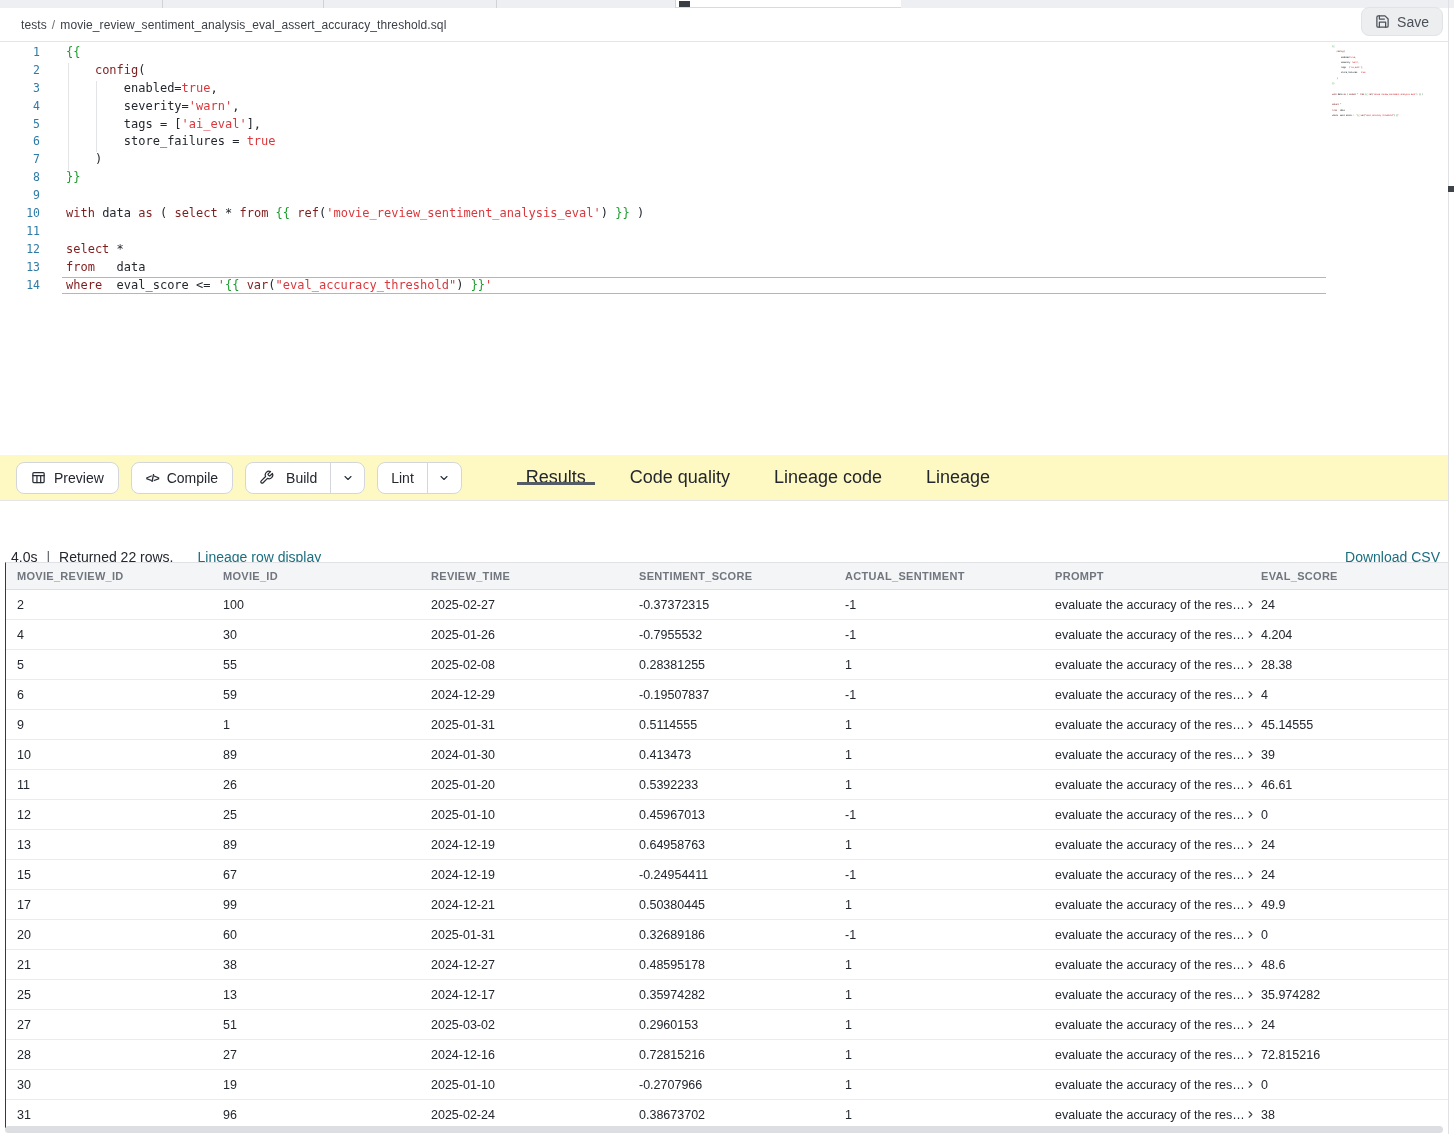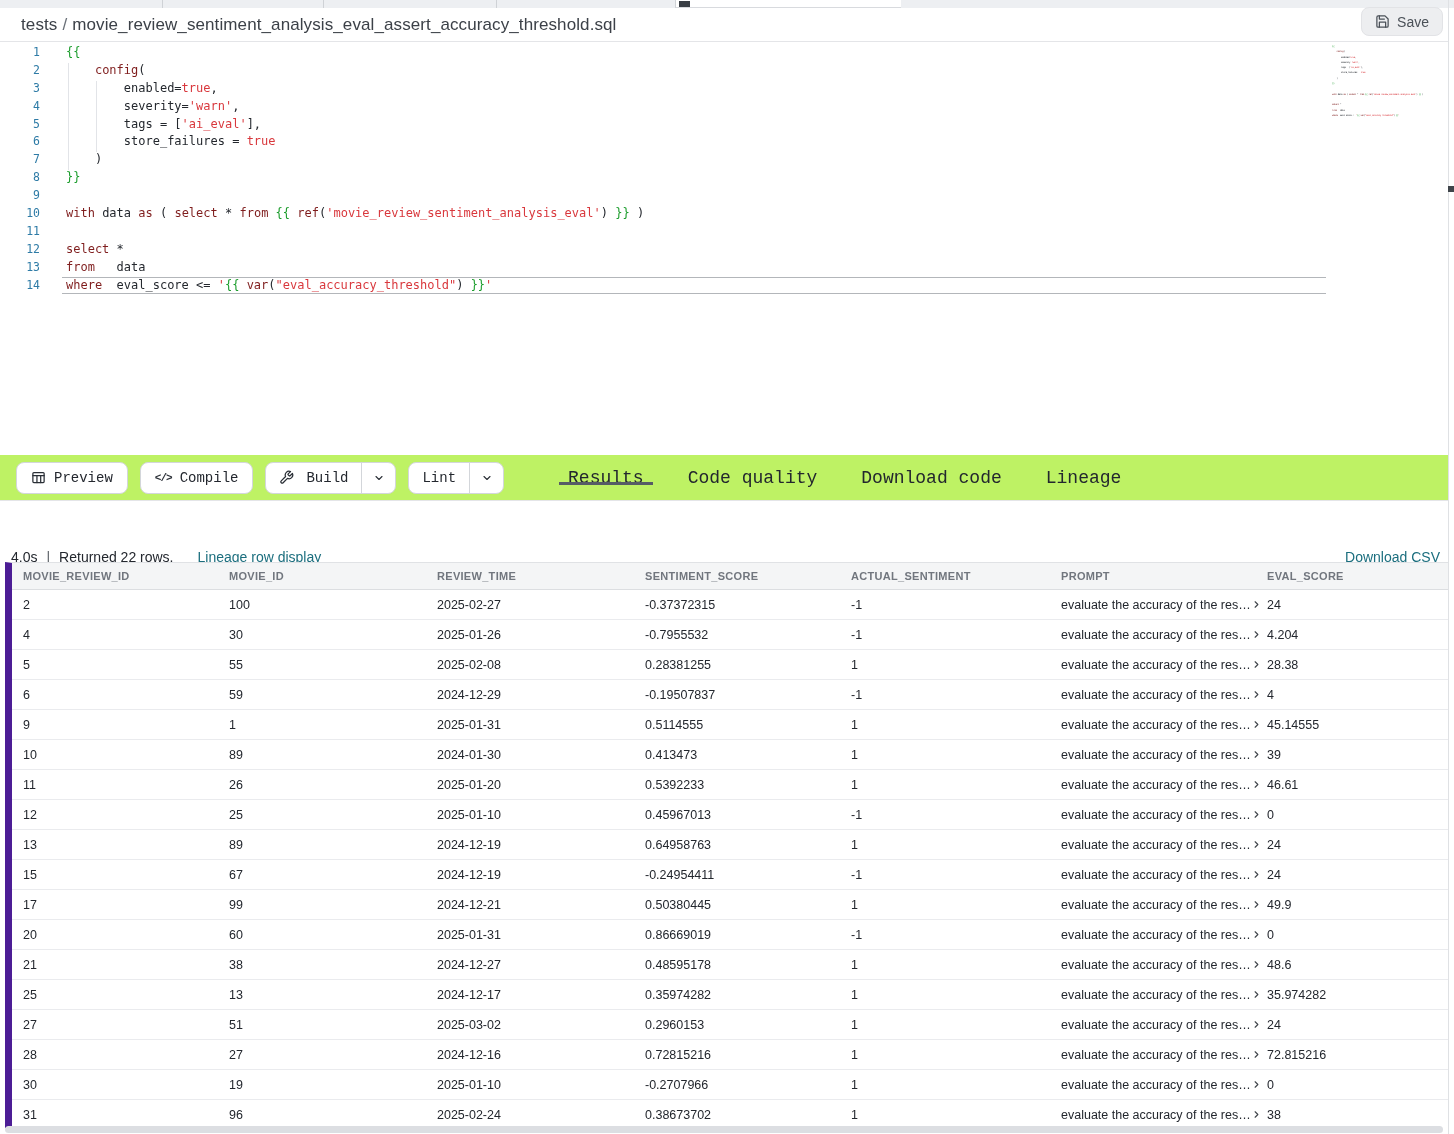--- a/index.html
+++ b/index.html
@@ -7,21 +7,21 @@
   body { font-family:"Liberation Sans", sans-serif; }
   .app { position:relative; width:1454px; height:1134px; background:#fff; overflow:hidden; }
 
   
   .top-strip { position:absolute; top:0; left:0; width:1454px; height:8px; border-bottom:1px solid #d8dade; background:#fff; }
   .top-seg { position:absolute; top:0; height:8px; background:#edeff2; border-right:1px solid #cfd2d6; }
   .top-dot { position:absolute; top:1px; left:679px; width:11px; height:6px; background:#3a3f45; }
 
   
   .file-header { position:absolute; top:9px; left:0; width:1448px; height:33px; border-bottom:1px solid #e4e5e8; display:flex; align-items:center; background:#fff; }
-  .breadcrumb { margin-left:21px; font-size:17px; color:#3c4148; letter-spacing:0.1px; }
+  .breadcrumb { margin-left:21px; font-size:12px; color:#3c4148; letter-spacing:0.1px; }
   .breadcrumb .sep { margin:0 5px; color:#6a7078; }
   .save-btn { position:absolute; top:7px; right:11px; height:29px; padding:0 13px; display:flex; align-items:center; gap:7px;
               background:#edeef0; border:1px solid #e2e3e6; border-radius:8px; font-size:14px; color:#4b5158; cursor:pointer; font-family:inherit; }
 
   
   .editor { position:absolute; top:44px; left:0; width:1448px; height:411px; font-family:"DejaVu Sans Mono", monospace; font-size:12px; background:#fff; }
   .code-line { display:flex; height:17.9px; line-height:17.9px; white-space:pre; position:relative; }
   .ln { width:40px; flex:none; text-align:right; color:#2e7ba6; font-size:11.5px; }
   .lc { margin-left:26px; }
   .tk { color:#7f1d1d; } 
@@ -35,39 +35,39 @@
   .guide-2 { left:96px; top:37px; height:71px; }
 
   
   .minimap { position:absolute; left:1332px; top:0px; width:112px; font-size:2.4px; line-height:5.3px; white-space:pre; letter-spacing:-0.3px; overflow:hidden; }
   .mm-line { height:5.3px; }
 
   .right-edge { position:absolute; left:1448px; top:0; width:1px; height:1134px; background:#dfe1e4; }
   .scroll-mark { position:absolute; left:1448px; top:186px; width:6px; height:6px; background:#3f444a; }
 
   
-  .toolbar { position:absolute; top:455px; left:0; width:1448px; height:46px; border-bottom:1px solid #e4e5e8; display:flex; align-items:center; padding-left:16px; background:#bef264;font-family:Liberation Mono, monospace; }
+  .toolbar { position:absolute; top:455px; left:0; width:1448px; height:46px; border-bottom:1px solid #e4e5e8; display:flex; align-items:center; padding-left:16px; background:#fef9c3; }
   .btn, .split { height:32px; border:1px solid #d3d6da; border-radius:8px; background:#fff; display:flex; align-items:center; font-size:14px; color:#23272e; margin-right:12px; font-family:inherit; }
   .btn { padding:0 14px; gap:8px; cursor:pointer; }
   .split .main { display:flex; align-items:center; gap:12px; padding:0 13px; height:100%; cursor:pointer; }
   .split .drop { display:flex; align-items:center; justify-content:center; width:34px; height:100%; border-left:1px solid #d3d6da; cursor:pointer; }
   .code-glyph { font-size:11px; letter-spacing:-1px; color:#2a2f36; font-weight:bold; }
 
   .rtabs { display:flex; margin-left:30px; height:46px; }
   .rtab { display:flex; align-items:center; margin:16px 19px; padding:0 3px; font-size:18px; color:#23272e; position:relative; cursor:pointer; }
   .rtab.active::after { content:""; position:absolute; left:-6px; right:-6px; bottom:0; height:3px; background:#565c66; }
 
   
   .meta { position:absolute; top:526px; left:0; width:1448px; height:61px; display:flex; align-items:center; padding-left:11px; font-size:14px; color:#23272e; background:#fff; }
   .meta .pipe { margin:0 9px; color:#5b6066; }
   .meta .link { color:#1b6e7e; margin-left:24px; cursor:pointer; }
   .meta .dl { position:absolute; right:8px; color:#1b6e7e; cursor:pointer; }
 
   
-  .rtable { position:absolute; top:562px; left:5px; width:1443px; border-left:7px solid #4c1d95; border-top:1px solid #e0e2e5; background:#fff; }
+  .rtable { position:absolute; top:562px; left:5px; width:1443px; border-left:1px solid #4c1d95; border-top:1px solid #e0e2e5; background:#fff; }
   .thead { height:27px; background:#f4f5f6; border-bottom:1px solid #dcdee1; display:grid;
            grid-template-columns:206px 208px 208px 206px 210px 206px 1fr; align-items:center; padding-left:11px; }
   .th { font-size:11px; font-weight:bold; color:#71767e; letter-spacing:0.3px; }
   .tbody { height:538px; overflow:hidden; }
   .tr { height:30px; display:grid; grid-template-columns:206px 208px 208px 206px 210px 206px 1fr; align-items:center;
         padding-left:11px; border-bottom:1px solid #eaebee; font-size:12.5px; color:#23272e; }
   .prompt-cell { display:flex; align-items:center; gap:0; }
   .prompt-cell .pchev { display:flex; align-items:center; cursor:pointer; }
 
   .hscroll { position:absolute; left:5px; top:1126px; width:1438px; height:7px; }
@@ -168,21 +168,21 @@
         <span style="display:flex;">
           <svg width="12" height="12" viewBox="0 0 24 24" fill="none" stroke="#2a2f36" stroke-width="2.2" stroke-linecap="round" stroke-linejoin="round">
               <polyline points="6 9 12 15 18 9"></polyline>
             </svg>
         </span>
       </div>
     </div>
     <div class="rtabs" id="rtabs">
         <div class="rtab active">Results</div>
         <div class="rtab">Code quality</div>
-        <div class="rtab">Download code</div>
+        <div class="rtab">Lineage code</div>
         <div class="rtab">Lineage</div>
       </div>
   </div>
 
   <div class="meta">
     <span>4.0s</span>
     <span class="pipe">|</span>
     <span>Returned 22 rows.</span>
     <span class="link">Lineage row display</span>
     <span class="dl">Download CSV</span>
@@ -372,21 +372,21 @@
                 <polyline points="9 18 15 12 9 6"></polyline>
               </svg>
             </span>
           </div>
           <div class="td">49.9</div>
         </div>
         <div class="tr">
           <div class="td">20</div>
           <div class="td">60</div>
           <div class="td">2025-01-31</div>
-          <div class="td">0.86669019</div>
+          <div class="td">0.32689186</div>
           <div class="td">-1</div>
           <div class="td prompt-cell">
             <span>evaluate the accuracy of the res…</span>
             <span class="pchev">
               <svg width="11" height="11" viewBox="0 0 24 24" fill="none" stroke="#3f444a" stroke-width="2.4" stroke-linecap="round" stroke-linejoin="round">
                 <polyline points="9 18 15 12 9 6"></polyline>
               </svg>
             </span>
           </div>
           <div class="td">0</div>

